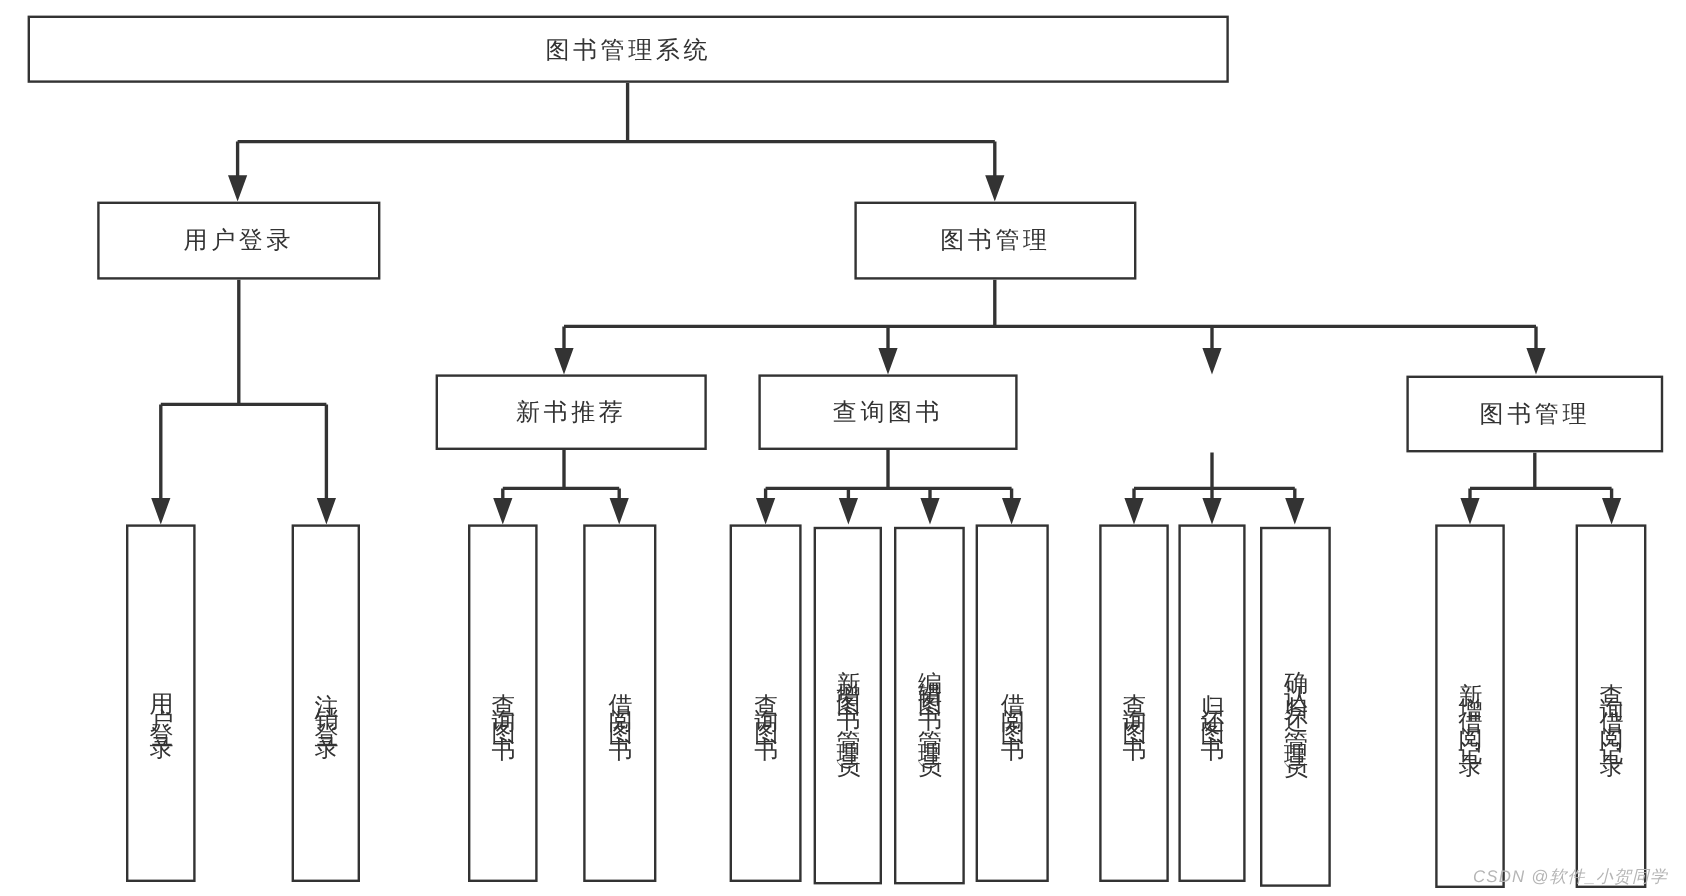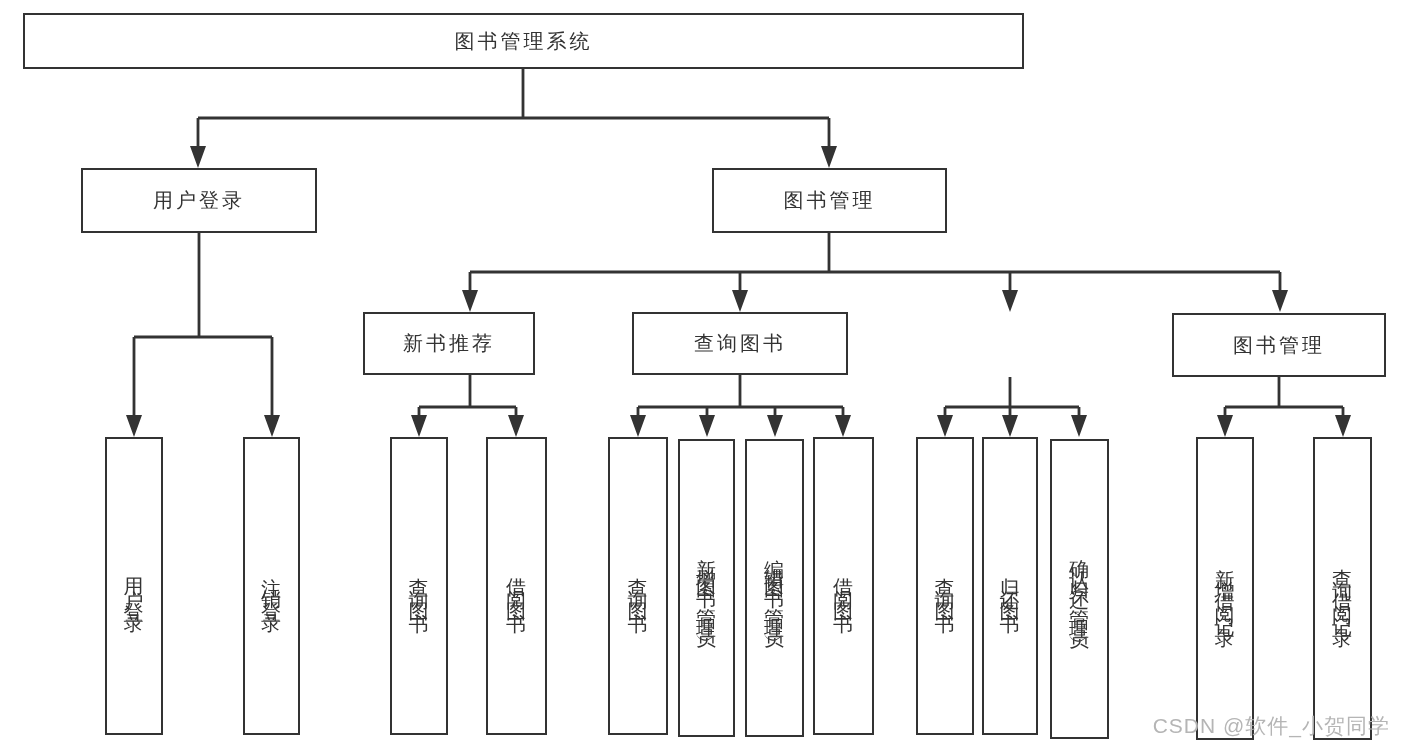--- a/index.html
+++ b/index.html
@@ -36,24 +36,25 @@
     writing-mode:vertical-rl;
     font-size:20px;
     letter-spacing:12px;
     line-height:1;
     white-space:nowrap;
   }
   .watermark{
     position:absolute;
     right:15px;
     bottom:7px;
-    font-size:21px;
+    font-size:14px;
     color:var(--wm);
     letter-spacing:1px;
     white-space:nowrap;
+    font-style:italic;
   }
 </style>
 </head>
 <body>
 
 <div class="canvas">
 
   <svg class="connectors" viewBox="0 0 1405 747" aria-hidden="true">
     <path fill="none" stroke="var(--line)" stroke-width="2.8" d="M523 69 V118 M198 118 H829 M198 118 V152 M829 118 V152
          M199 233 V337 M134 337 H272 M134 337 V421 M272 337 V421
@@ -75,21 +76,21 @@
     <span class="label">图书管理系统</span>
   </div>
 
   <div class="node h" style="left:81px;top:168px;width:236px;height:65px">
     <span class="label">用户登录</span>
   </div>
   <div class="node h" style="left:712px;top:168px;width:235px;height:65px">
     <span class="label">图书管理</span>
   </div>
 
-  <div class="node h" style="left:363px;top:312px;width:172px;height:63px">
+  <div class="node h" style="left:363px;top:312px;width:226px;height:63px">
     <span class="label">新书推荐</span>
   </div>
   <div class="node h" style="left:632px;top:312px;width:216px;height:63px">
     <span class="label">查询图书</span>
   </div>
   <div class="node h" style="left:1172px;top:313px;width:214px;height:64px">
     <span class="label">图书管理</span>
   </div>
 
   <div class="node v" style="left:105px;top:437px;width:58px;height:298px">

